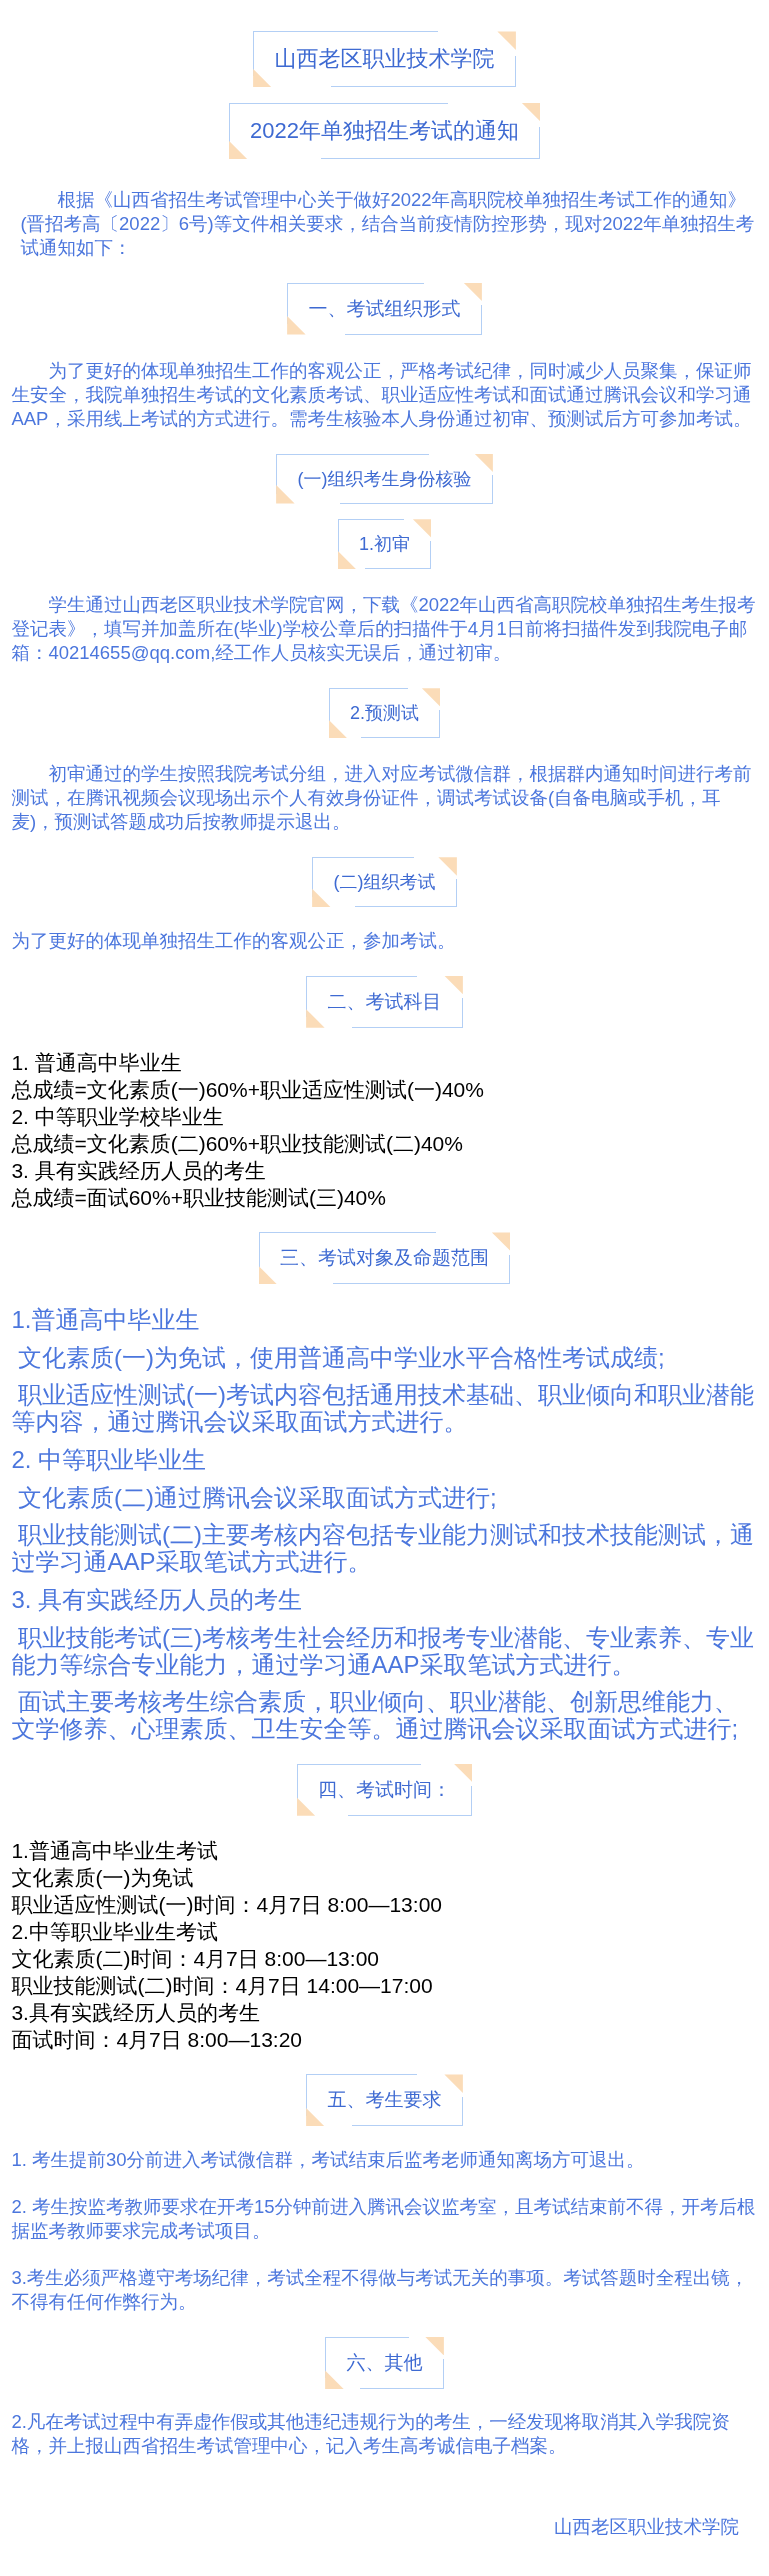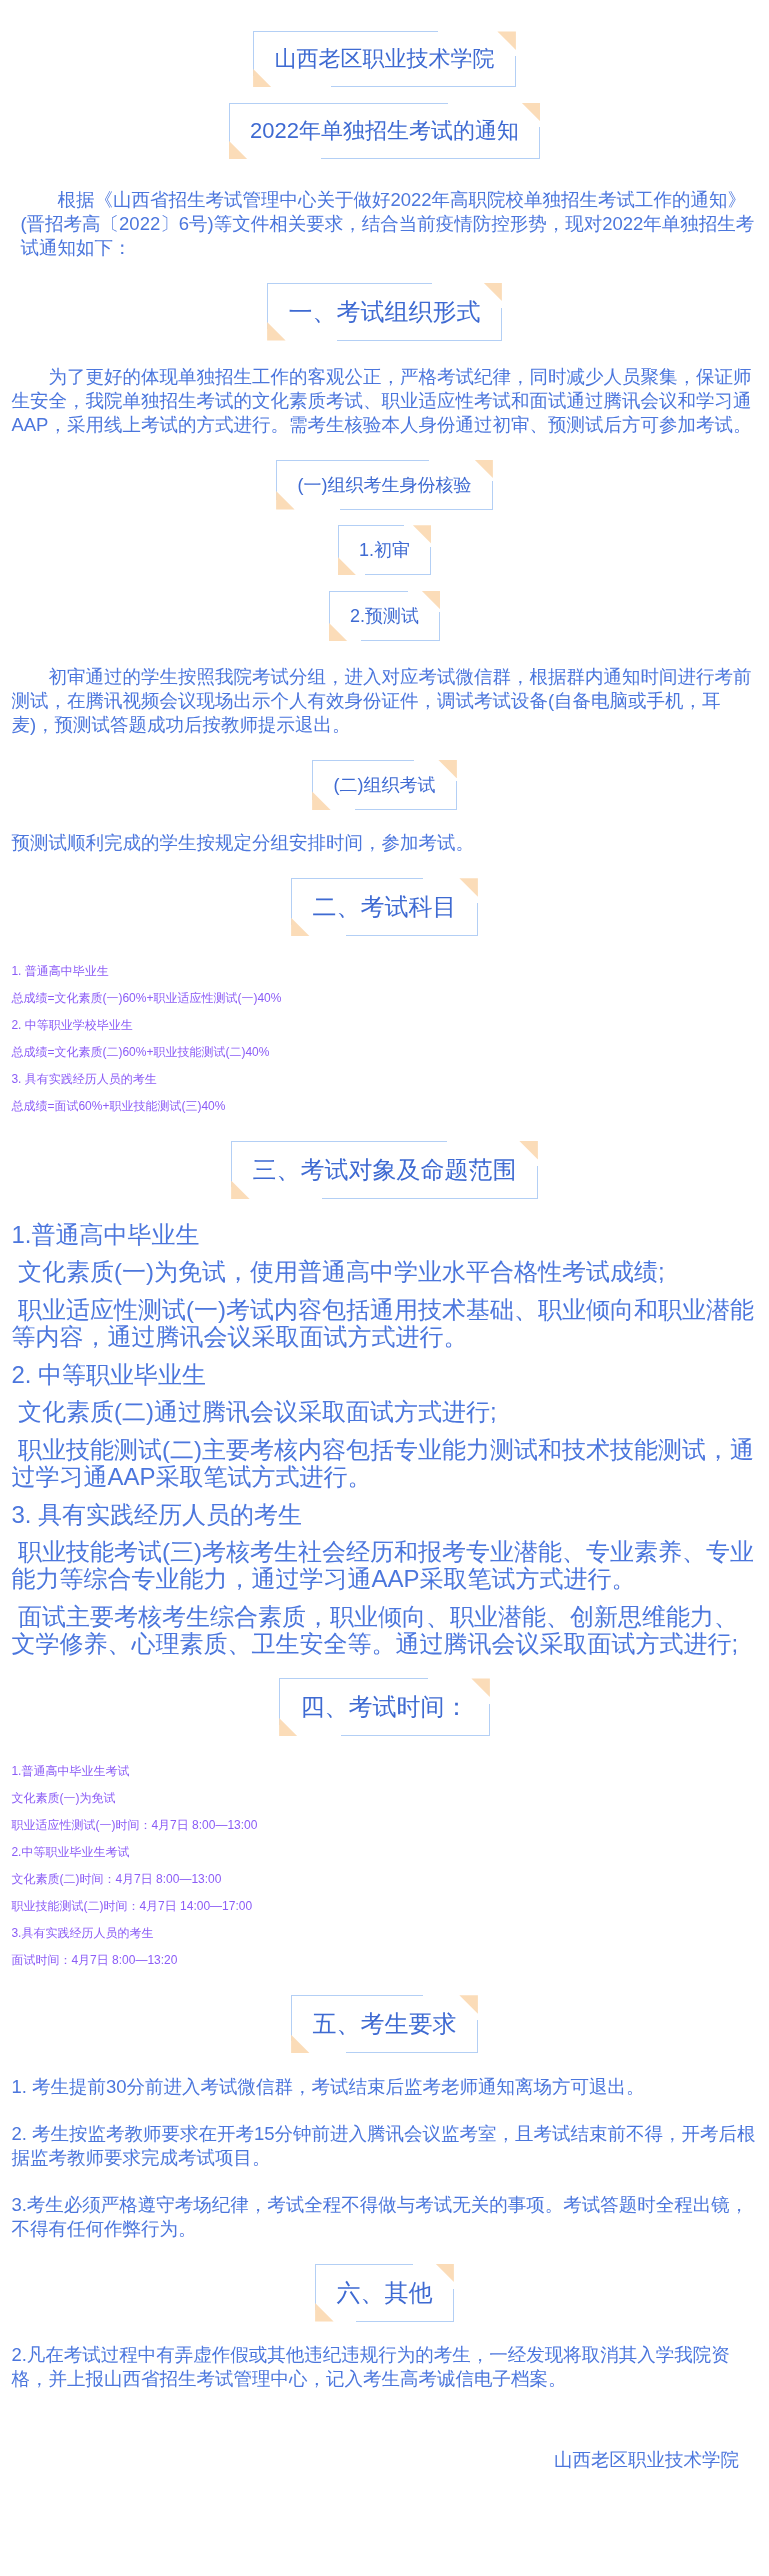--- a/index.html
+++ b/index.html
@@ -61,38 +61,38 @@
     bottom: 0; left: 0;
     clip-path: polygon(0 0, 100% 100%, 0 100%);
   }
   .badge .badge-text {
     position: relative;
     z-index: 2;
     color: #3e6ad2;
     white-space: nowrap;
   }
   .badge-lg .badge-text { font-size: 22px; }
-  .badge-md .badge-text { font-size: 24px; }
+  .badge-md .badge-text { font-size: 19px; }
   .badge-sm .badge-text { font-size: 18px; }
 
   
   .para {
     margin: 0 0 23px 0;
     font-size: 18.5px;
     line-height: 24px;
     white-space: pre-wrap;
     color: #4b76dd;
   }
   .para.indent { text-indent: 2em; margin-top: 24px; }
   .line {
     margin: 0;
-    font-size: 12px;
+    font-size: 21px;
     line-height: 27px;
     white-space: pre-wrap;
-    color: #8b5cf6;
+    color: #000000;
   }
   .block {
     margin: 0 0 10.7px 0;
     font-size: 24px;
     line-height: 27px;
     white-space: pre-wrap;
     color: #4b76dd;
   }
   .list-wrap { margin: 0 0 18.5px 0; }
 
@@ -151,40 +151,41 @@
   </div>
 
   <div class="badge-row tight">
     <div class="badge badge-sm">
       <span class="tri tri-tr"></span>
       <span class="tri tri-bl"></span>
       <span class="badge-text">1.初审</span>
     </div>
   </div>
 
+  <p class="para indent">学生通过山西老区职业技术学院官网，下载《2022年山西省高职院校单独招生考生报考登记表》，填写并加盖所在(毕业)学校公章后的扫描件于4月1日前将扫描件发到我院电子邮箱：40214655@qq.com,经工作人员核实无误后，通过初审。</p>
 
   <div class="badge-row tight">
     <div class="badge badge-sm">
       <span class="tri tri-tr"></span>
       <span class="tri tri-bl"></span>
       <span class="badge-text">2.预测试</span>
     </div>
   </div>
 
   <p class="para indent">初审通过的学生按照我院考试分组，进入对应考试微信群，根据群内通知时间进行考前测试，在腾讯视频会议现场出示个人有效身份证件，调试考试设备(自备电脑或手机，耳麦)，预测试答题成功后按教师提示退出。</p>
 
   <div class="badge-row">
     <div class="badge badge-sm">
       <span class="tri tri-tr"></span>
       <span class="tri tri-bl"></span>
       <span class="badge-text">(二)组织考试</span>
     </div>
   </div>
 
-  <p class="para">预测试顺利完成的学生按规定分组安排时间，参加考试。</p>
+  <p class="para">为了更好的体现单独招生工作的客观公正，参加考试。</p>
 
   <div class="badge-row">
     <div class="badge badge-md">
       <span class="tri tri-tr"></span>
       <span class="tri tri-bl"></span>
       <span class="badge-text">二、考试科目</span>
     </div>
   </div>
 
   <div class="list-wrap">

